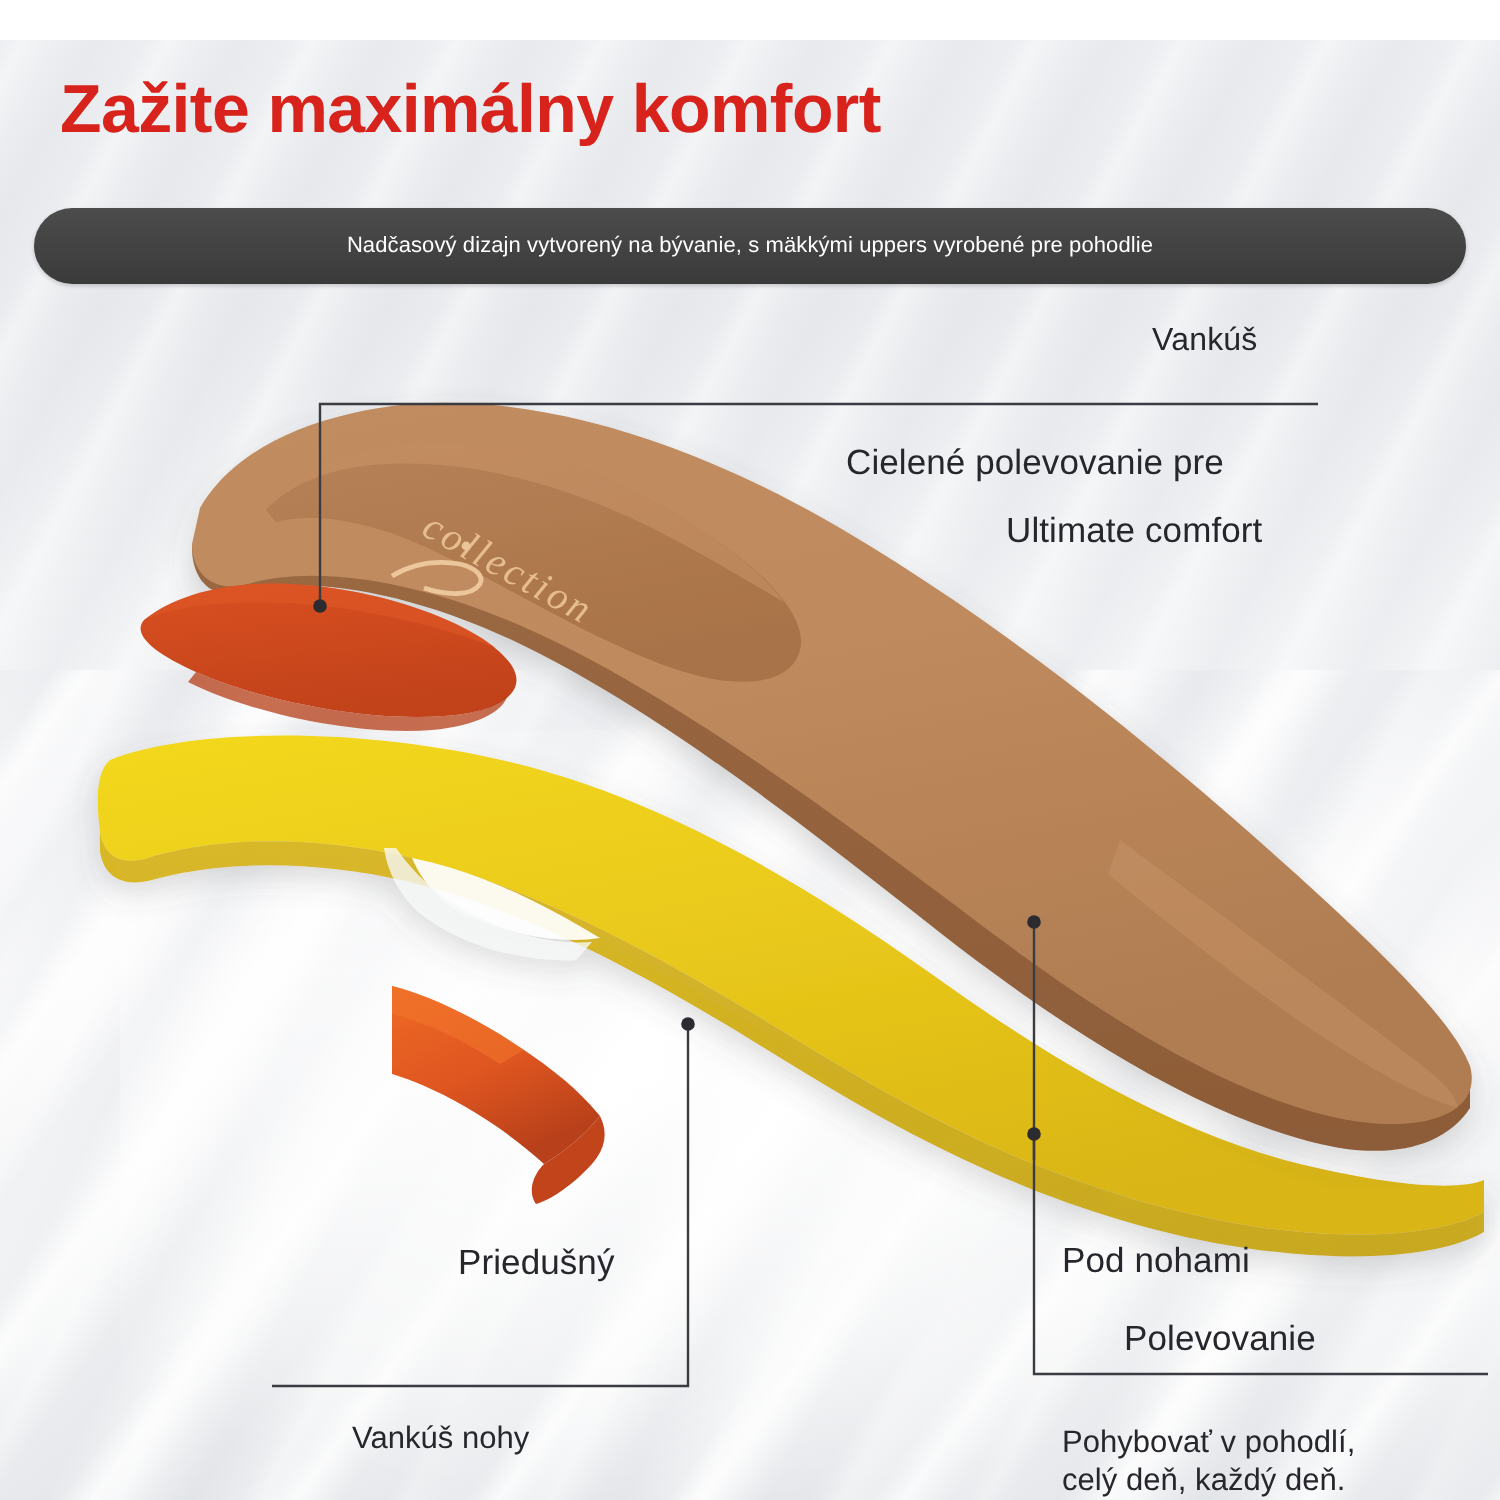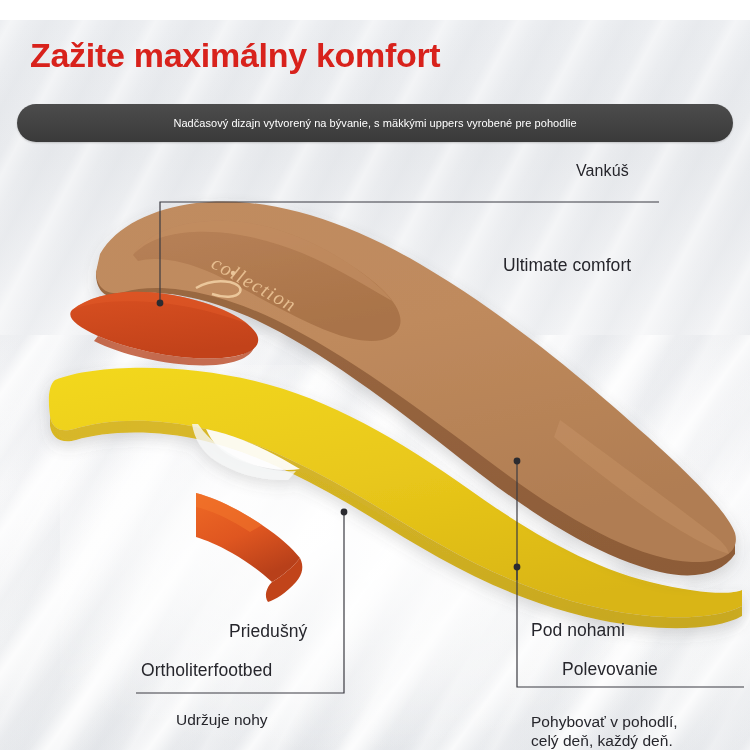--- a/index.html
+++ b/index.html
@@ -322,26 +322,26 @@
     </g>
   </svg>
 
   <div class="title" style="color:#d8221c">Zažite maximálny komfort</div>
 
   <div class="subtitle-bar">
     <span class="subtitle-text">Nadčasový dizajn vytvorený na bývanie, s mäkkými uppers vyrobené pre pohodlie</span>
   </div>
 
   <div class="lbl lbl-head" id="lbl-vankus">Vankúš</div>
+  <div class="lbl lbl-body" id="lbl-cielene">Cielené polevovanie pre</div>
   <div class="lbl lbl-body" id="lbl-ultimate">Ultimate comfort</div>
 
   <div class="lbl lbl-body" id="lbl-priedusny">Priedušný</div>
-  <div class="lbl lbl-body" id="lbl-ortho">Ortholiterfootbed</div>
   <div class="lbl lbl-foot" id="foot-left">
-    <div>Udržuje nohy</div>
+    <div>Vankúš nohy</div>
   </div>
 
   <div class="lbl lbl-body" id="lbl-podnohami">Pod nohami</div>
   <div class="lbl lbl-body" id="lbl-polevovanie">Polevovanie</div>
   <div class="lbl lbl-foot" id="foot-right">
     <div>Pohybovať v pohodlí,</div>
     <div>celý deň, každý deň.</div>
   </div>
 
 </div>

